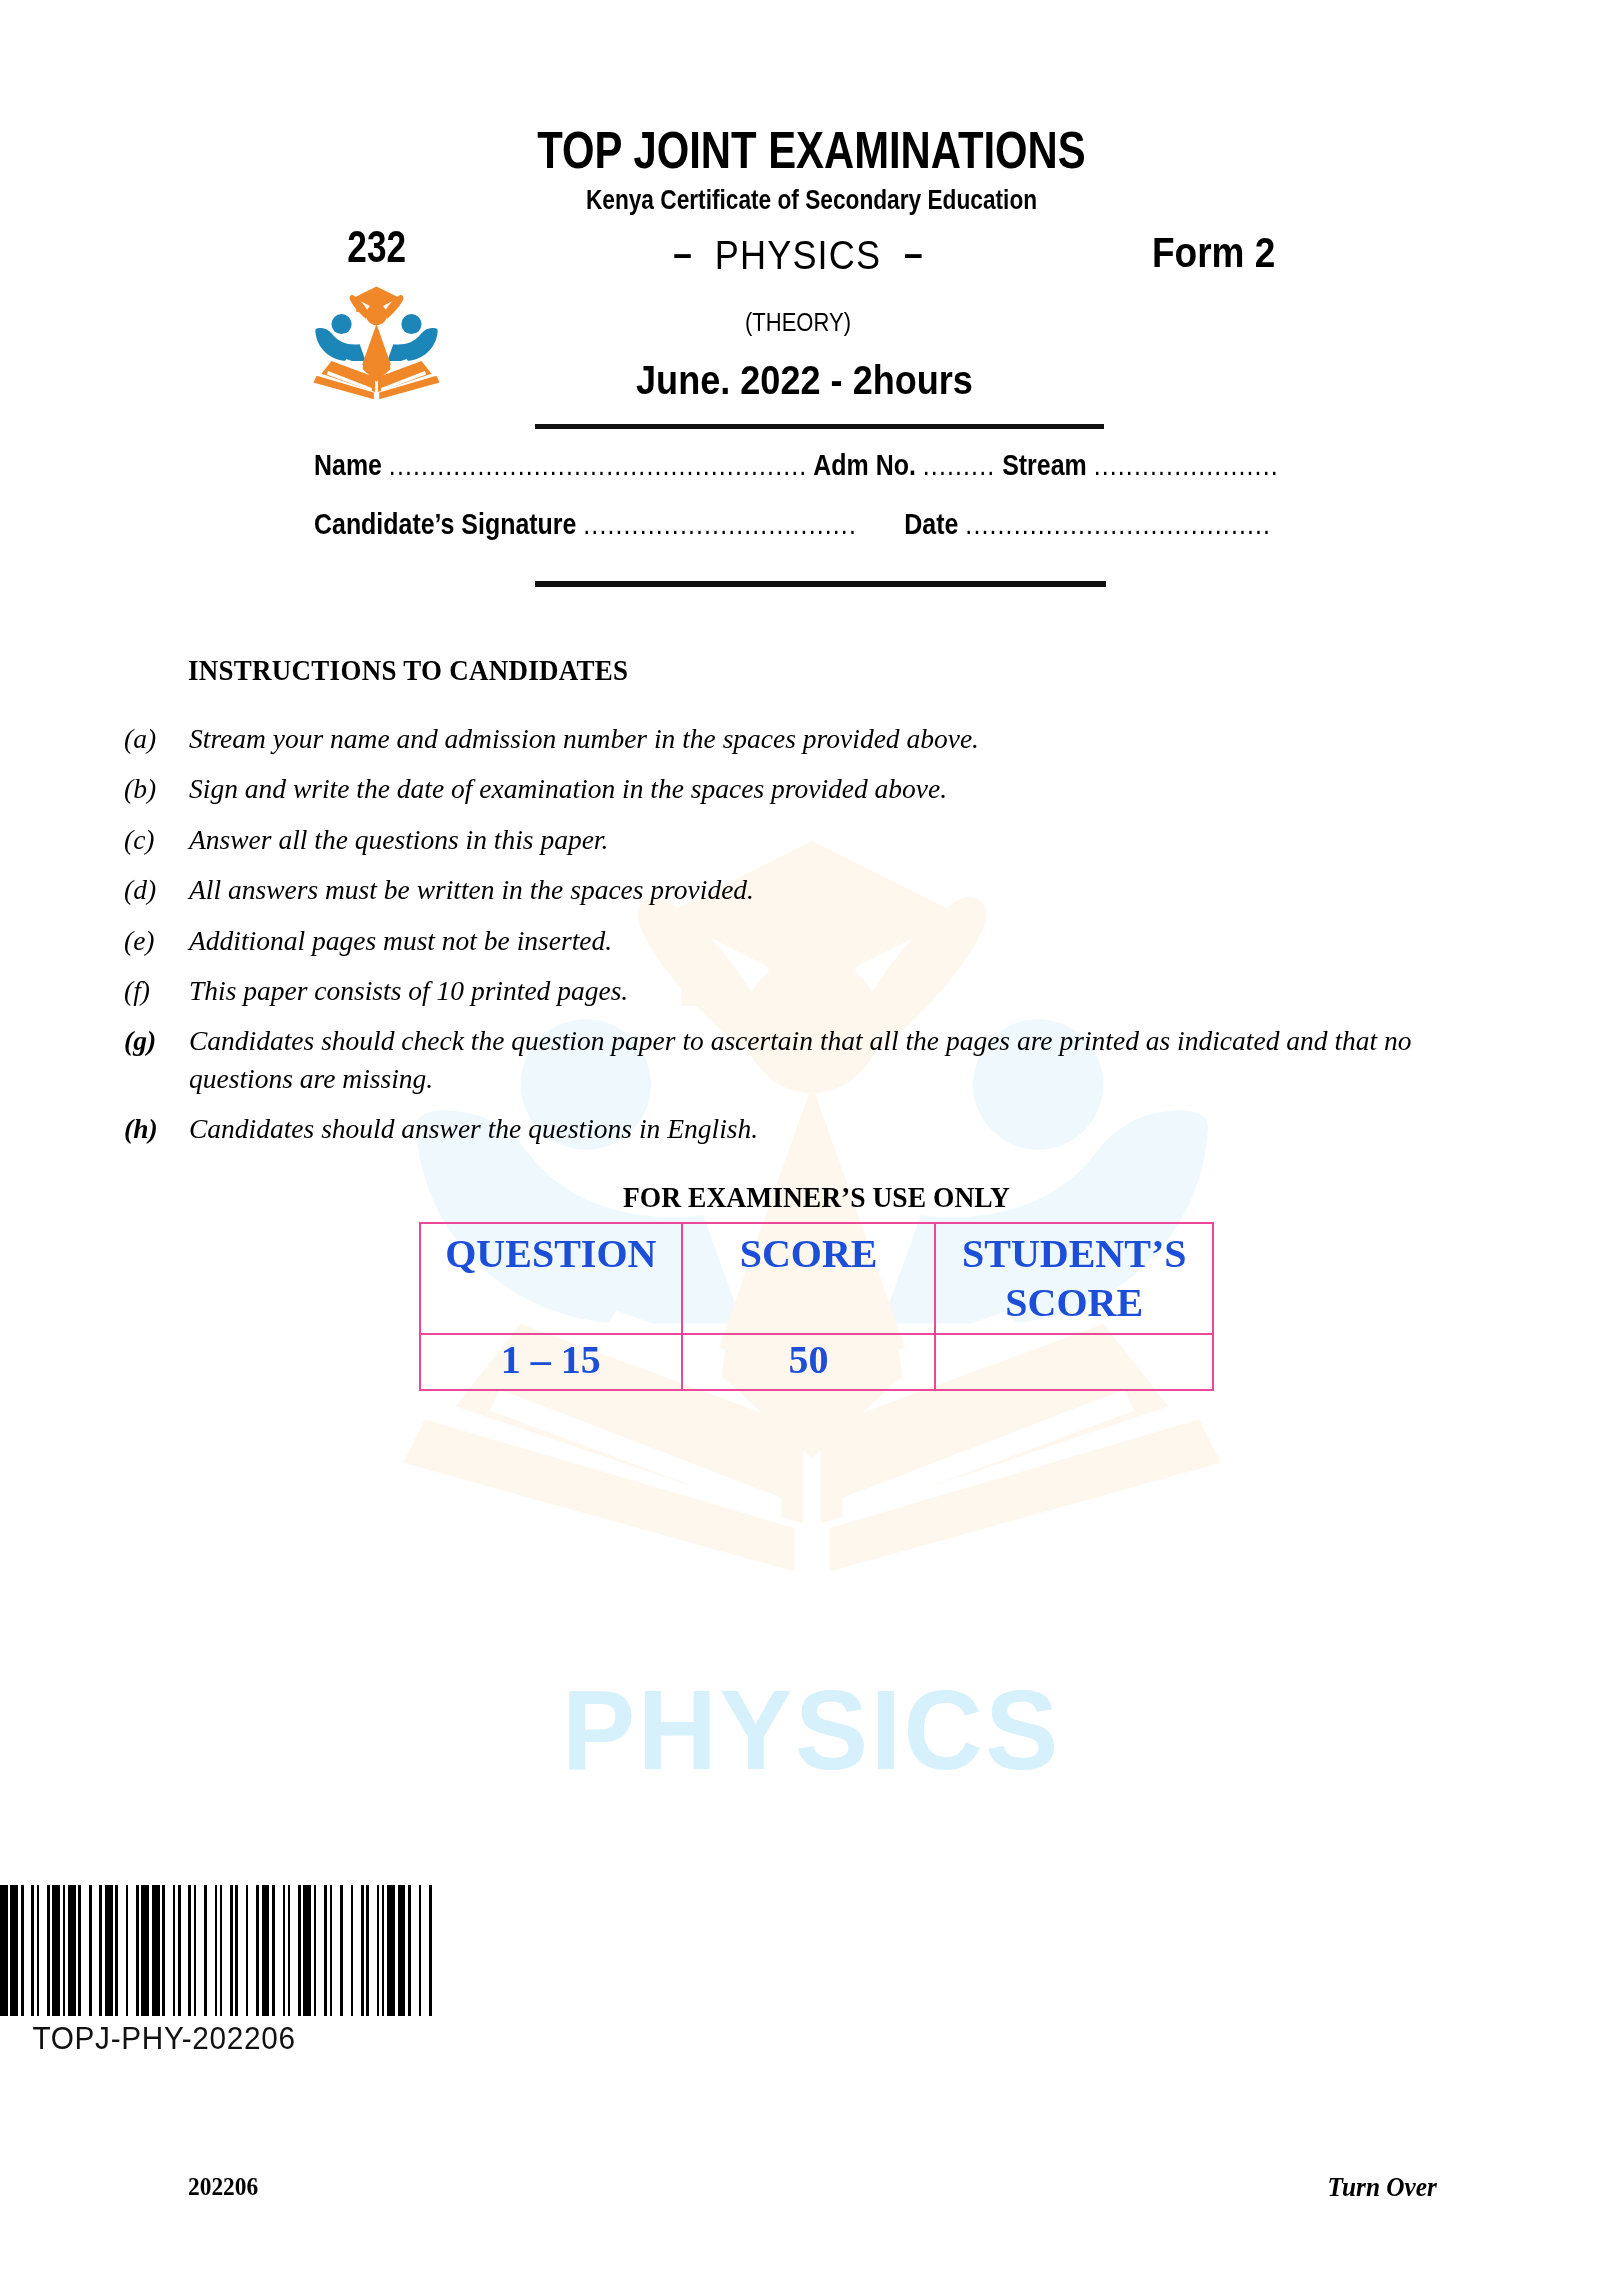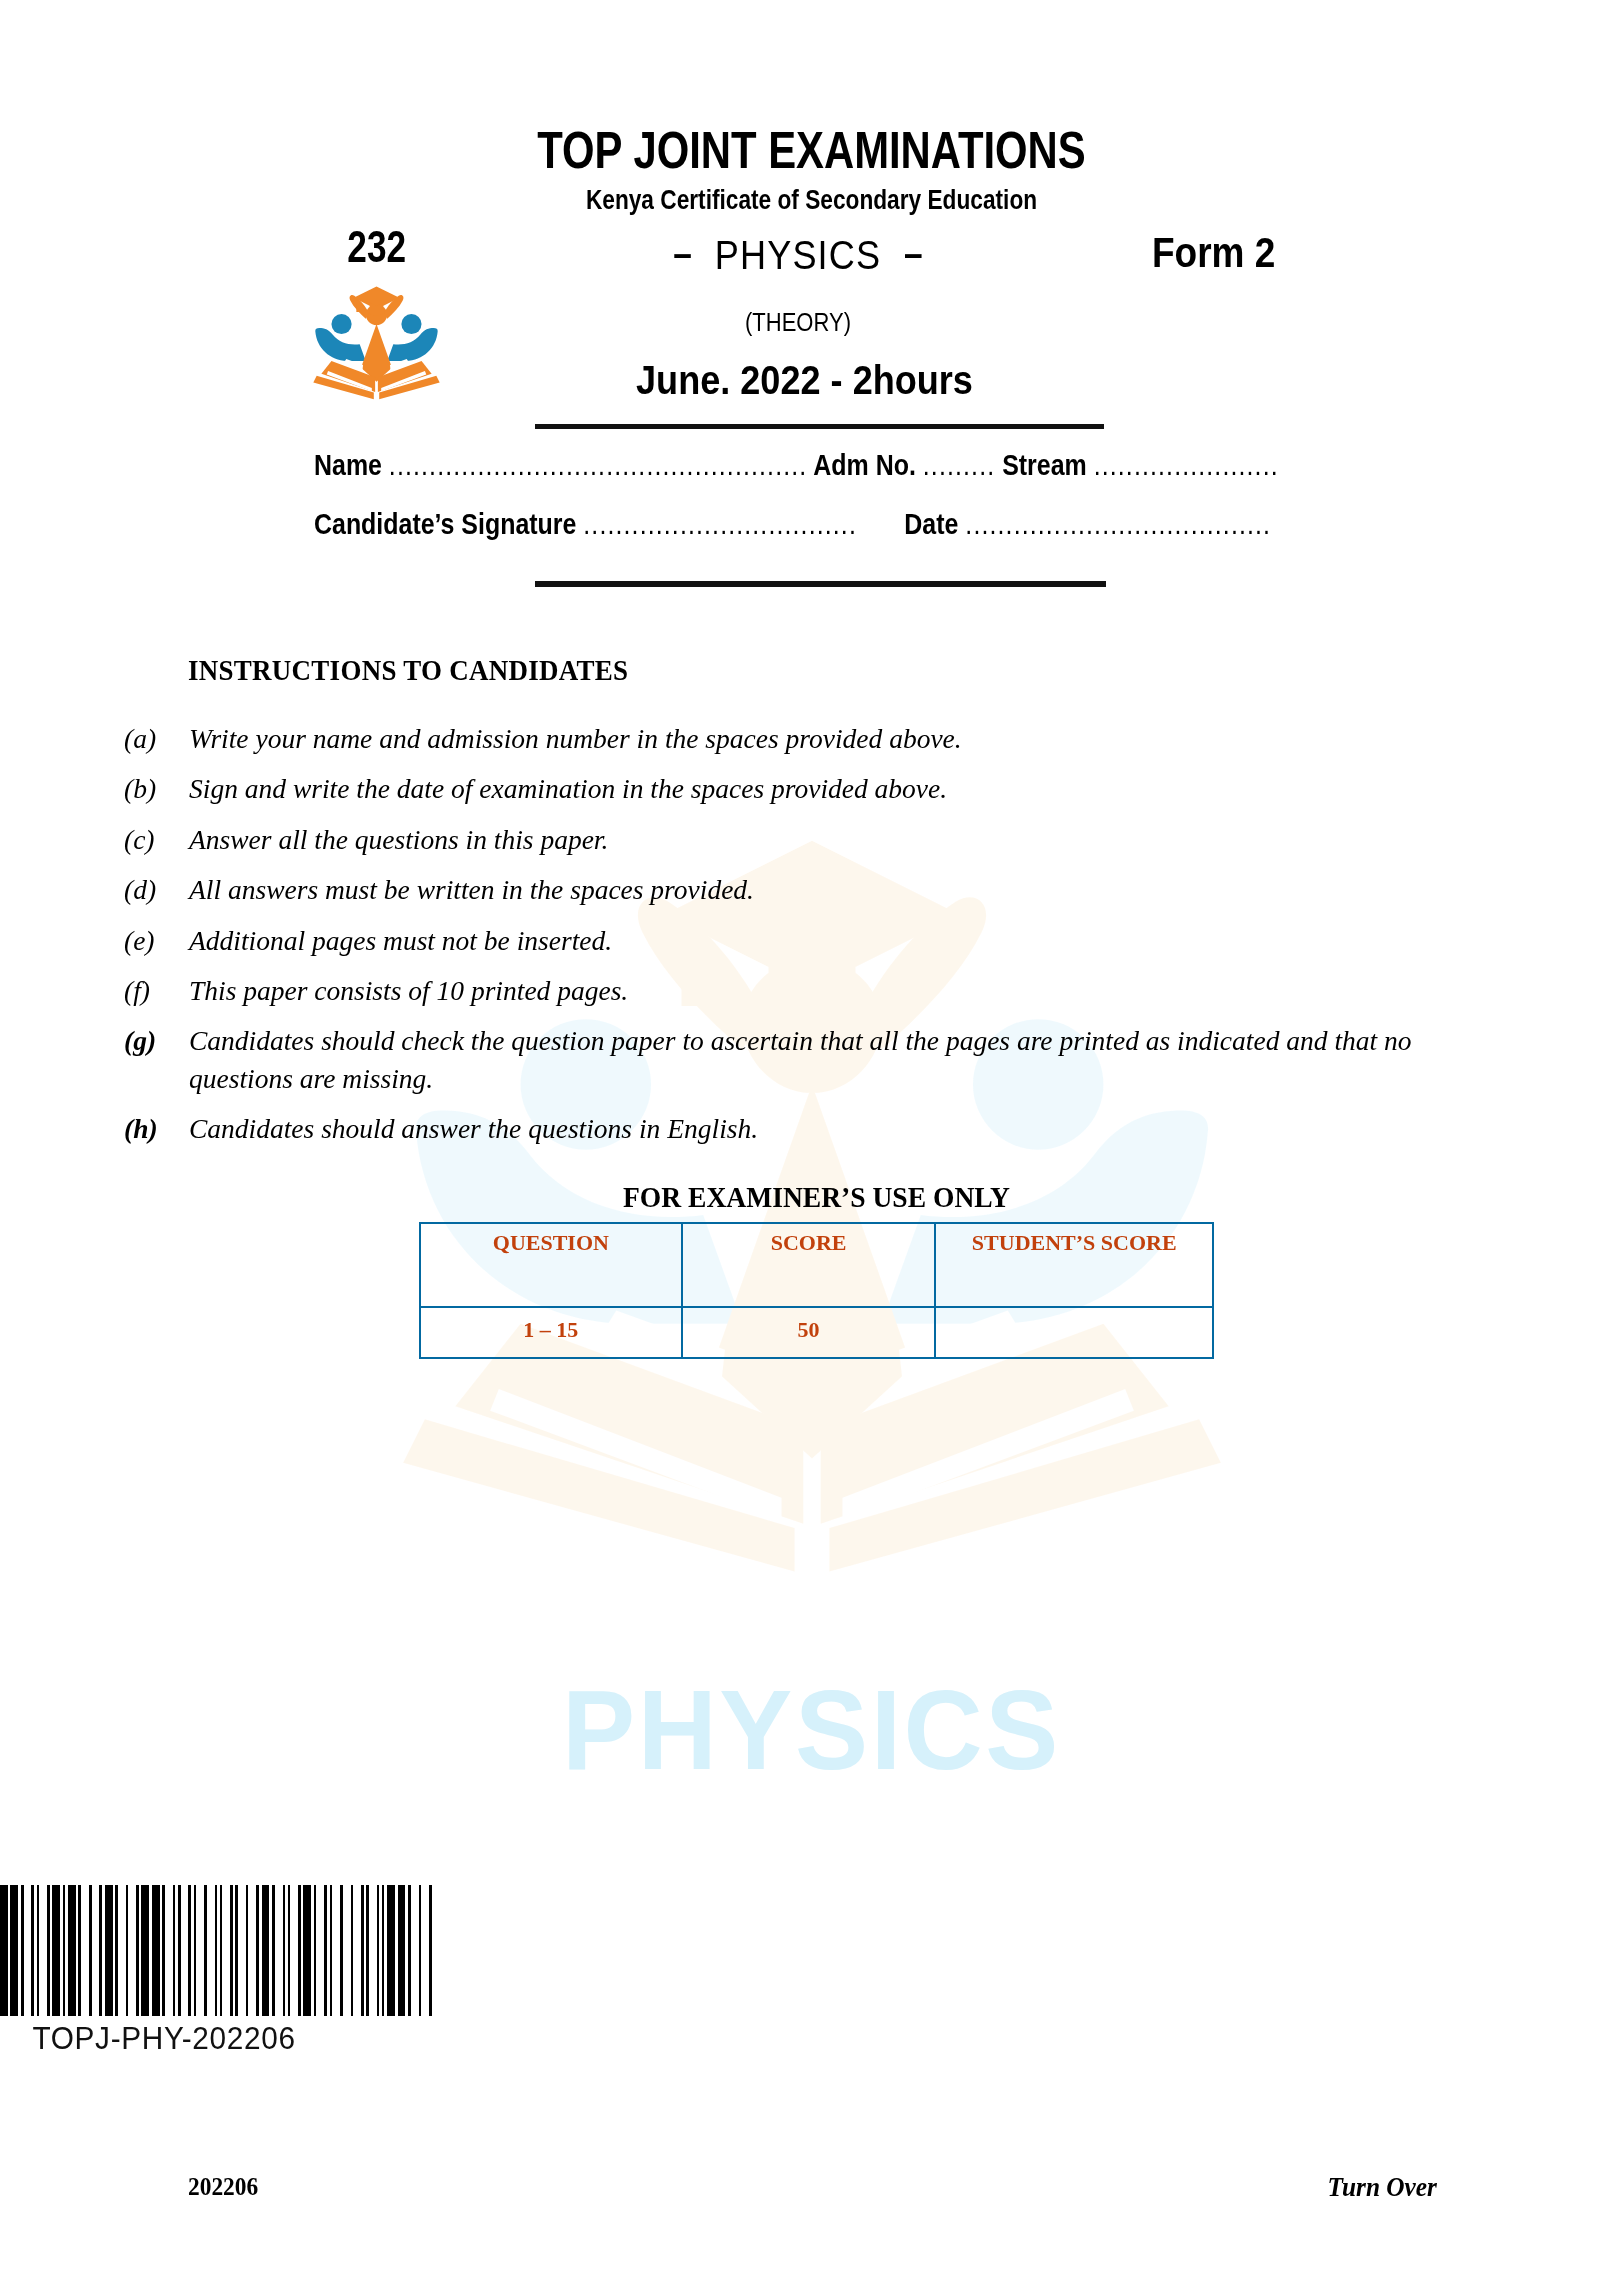--- a/index.html
+++ b/index.html
@@ -216,26 +216,26 @@
   .exam-table {
     position:absolute;
     left:419px;
     top:1222px;
     width:795px;
     border-collapse:collapse;
     table-layout:fixed;
     background:transparent;
   }
   .exam-table td, .exam-table th {
-    border:2px solid #0369a1;
-    text-align:center;
-    font-family:"Liberation Serif", serif;
-    font-weight:bold;
-    font-size:22px;
-    color:#c2410c;
+    border:2px solid #ec4899;
+    text-align:center;
+    font-family:"Liberation Serif", serif;
+    font-weight:bold;
+    font-size:40px;
+    color:#1d4ed8;
     background:transparent;
     vertical-align:top;
     padding:5.2px 2.6px;
     line-height:1.23;
   }
   .exam-table th { height:84px; }
   .exam-table td.body-cell { height:51px; vertical-align:middle; padding-top:0; }
   .col-q { width:33%; }
   .col-m { width:32%; }
   .col-s { width:35%;margin-top:15px; }
@@ -421,21 +421,21 @@
       <span class="dots">......................................</span>
     </div>
 
     <div class="rule-b"></div>
 
     <div class="inst-title">INSTRUCTIONS TO CANDIDATES</div>
 
     <div class="inst-list">
       <div class="inst-item">
         <span class="inst-label">(a)</span>
-        <span class="inst-text">Write your name and admission number in the spaces provided above.</span>
+        <span class="inst-text">Stream your name and admission number in the spaces provided above.</span>
       </div>
       <div class="inst-item">
         <span class="inst-label">(b)</span>
         <span class="inst-text">Sign and write the date of examination in the spaces provided above.</span>
       </div>
       <div class="inst-item">
         <span class="inst-label">(c)</span>
         <span class="inst-text">Answer all the questions in this paper.</span>
       </div>
       <div class="inst-item">

